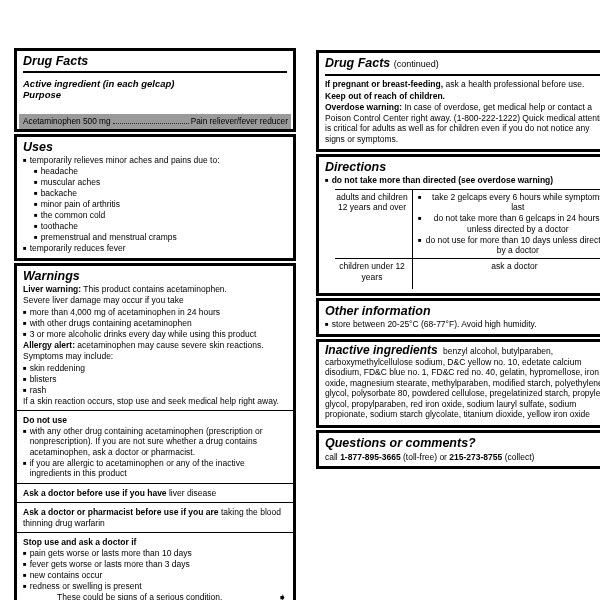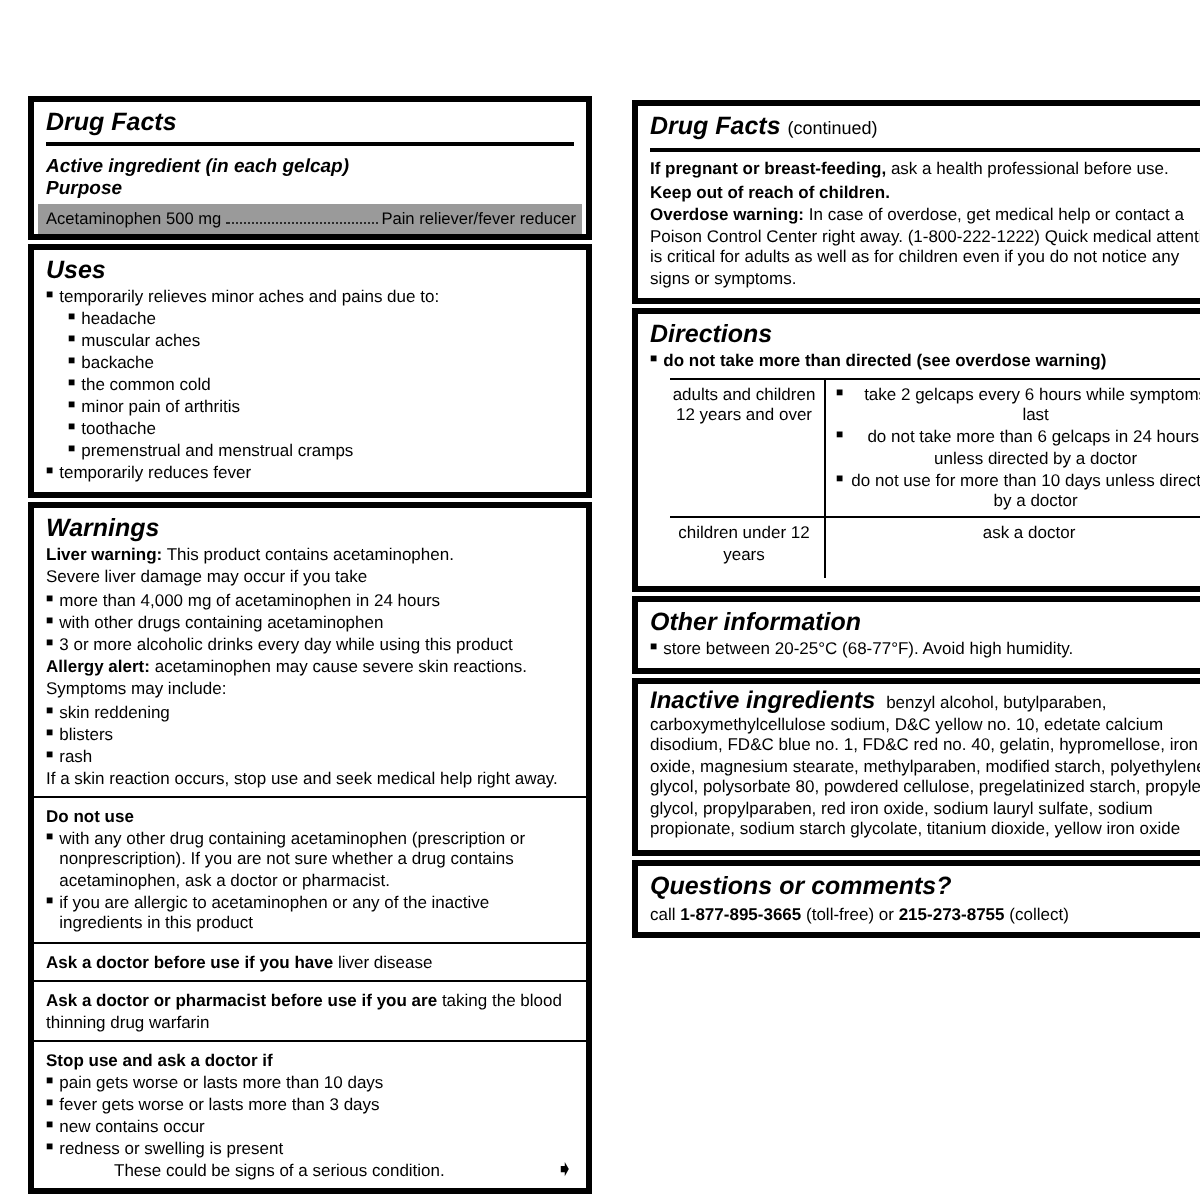--- a/index.html
+++ b/index.html
@@ -17,21 +17,21 @@
   .title-suffix{font-size:9px;font-weight:normal;font-style:normal;}
   .rule2{border-top:2px solid #000;margin:2px 0 3px;}
   .hr{border-top:1px solid #000;margin:4px -6px;}
   .bd{font-weight:bold;}
   .para{margin:0 0 1px 0;}
   .b{display:flex;margin:0 0 0.5px 0;}
   .b::before{content:"■";font-size:6px;line-height:10.5px;margin-right:3px;flex:none;}
   .sub{margin-left:11px;}
   
   .ai-head{display:flex;justify-content:space-between;font-weight:bold;font-style:italic;font-size:9.5px;padding:3px 0 2px;flex-direction:column;}
-  .hl-row{display:flex;align-items:baseline;background:#9a9a9a;margin:0 -4px 0;padding:2px 3px 2px 4px;font-size:8.3px;}
+  .hl-row{display:flex;align-items:baseline;background:#9a9a9a;margin:12px -4px 0;padding:2px 3px 2px 4px;font-size:8.3px;}
   .leader{flex:1;border-bottom:1.5px dotted #2a2a2a;margin:0 2px 2px;min-width:10px;}
   
   .dtable{margin:3px 0 0 10px;}
   .drow{display:flex;border-top:1px solid #000;text-align:center;}
   .drow-last{min-height:30px;}
   .dwho{width:74px;flex:none;padding:2px 3px 2px 0;}
   .dwhat{flex:1;border-left:1px solid #000;padding:2px 0 2px 5px;}
   
   .footer-row{display:flex;justify-content:space-between;align-items:flex-end;margin-left:34px;}
   .arrow{font-size:11px;line-height:10px;}
@@ -68,24 +68,24 @@
     <div class="b">
           <span>headache</span>
         </div>
         <div class="b">
           <span>muscular aches</span>
         </div>
         <div class="b">
           <span>backache</span>
         </div>
         <div class="b">
+          <span>minor pain of arthritis</span>
+        </div>
+        <div class="b">
           <span>the common cold</span>
-        </div>
-        <div class="b">
-          <span>minor pain of arthritis</span>
         </div>
         <div class="b">
           <span>toothache</span>
         </div>
         <div class="b">
           <span>premenstrual and menstrual cramps</span>
         </div>
       </div>
     <div class="b">
       <span>temporarily reduces fever</span>

